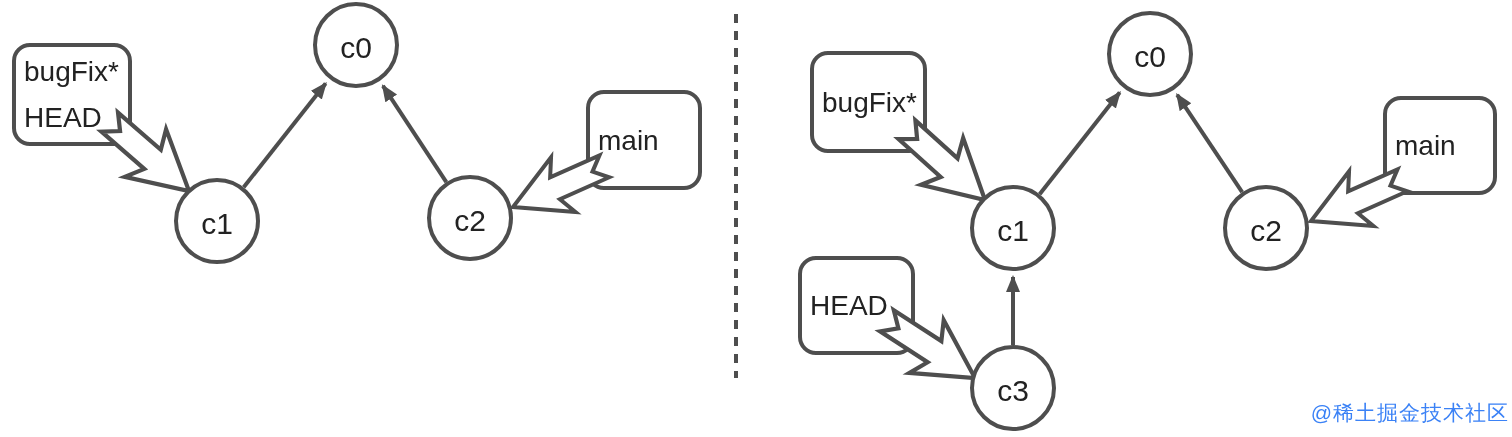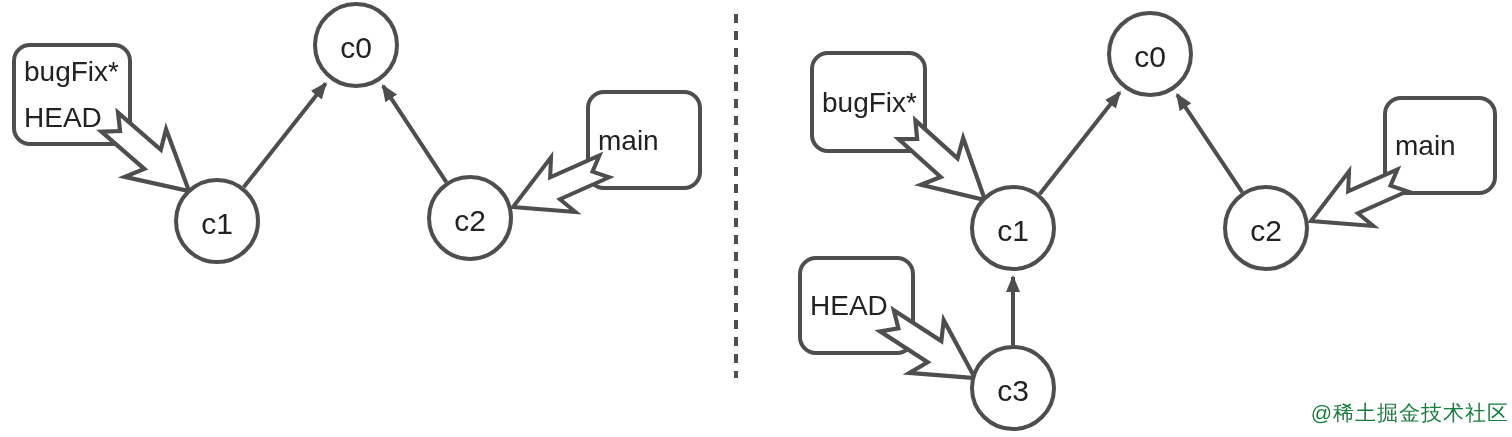--- a/index.html
+++ b/index.html
@@ -77,14 +77,14 @@
         <circle cx="1150" cy="54" r="41" fill="#ffffff" stroke="#4e4e4e" stroke-width="4"></circle>
         <text x="1150" y="56" font-size="30" fill="#222222" text-anchor="middle" dominant-baseline="central">c0</text>
         <circle cx="1013" cy="228" r="41" fill="#ffffff" stroke="#4e4e4e" stroke-width="4"></circle>
         <text x="1013" y="230" font-size="30" fill="#222222" text-anchor="middle" dominant-baseline="central">c1</text>
         <circle cx="1266" cy="228" r="41" fill="#ffffff" stroke="#4e4e4e" stroke-width="4"></circle>
         <text x="1266" y="230" font-size="30" fill="#222222" text-anchor="middle" dominant-baseline="central">c2</text>
         <circle cx="1013" cy="388" r="41" fill="#ffffff" stroke="#4e4e4e" stroke-width="4"></circle>
         <text x="1013" y="390" font-size="30" fill="#222222" text-anchor="middle" dominant-baseline="central">c3</text>
       </g>
     </svg>
-  <div class="watermark" style="color: #15803d;">@稀土掘金技术社区</div>
+  <div class="watermark" style="color: #3b82f6;">@稀土掘金技术社区</div>
 </div>
 
 </body></html>

